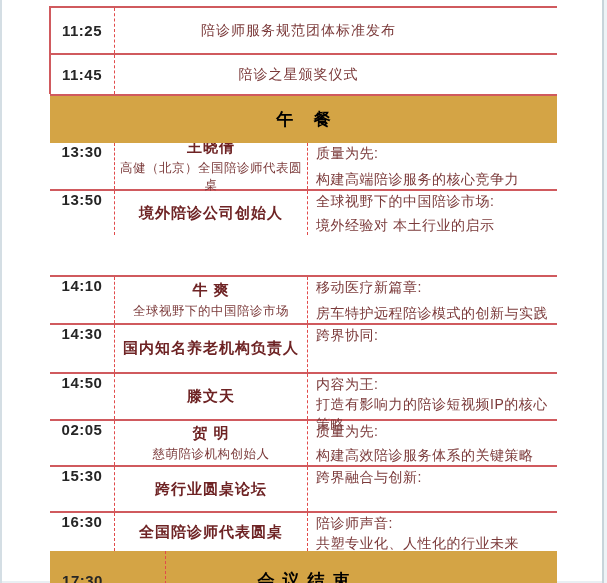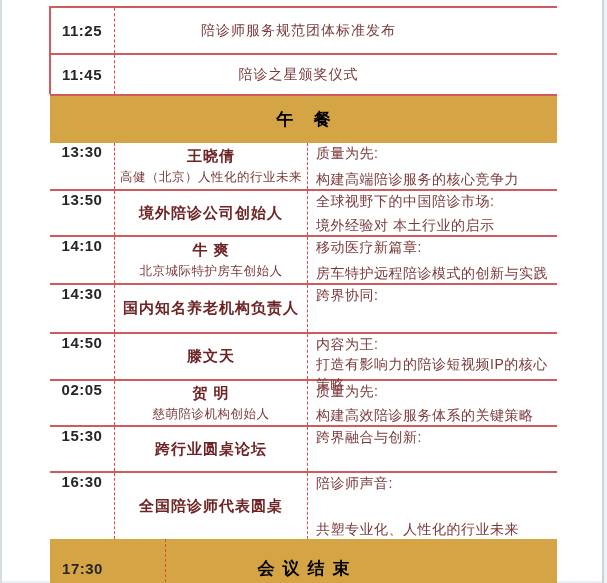--- a/index.html
+++ b/index.html
@@ -34,22 +34,22 @@
   .row-merged .time-cell{
     position:absolute;left:0;top:0;bottom:0;width:65px;
     border-right:1px dashed var(--dash-red);
     display:flex;align-items:center;justify-content:center;text-align:center;
   }
   .row-merged .event-label{
     position:absolute;left:0;right:10px;top:0;bottom:0;
     display:flex;align-items:center;justify-content:center;
     font-size:14px;color:var(--text-red);letter-spacing:1px;
   }
-  .h47{height:47px;} .h41{height:41px;} .h46{height:46px;} .h48{height:48px;}
-  .h49{height:49px;} .h50{height:58px;} .h56{height:68px;}
+  .h47{height:47px;} .h41{height:41px;} .h46{height:46px;} .h48{height:48px;margin-top:40px;}
+  .h49{height:49px;} .h50{height:58px;} .h56{height:40px;}
 
   .time-text{font-size:15px;font-weight:600;color:var(--time-color);letter-spacing:0.5px;}
 
   
   .banner{position:relative;background:var(--gold);display:flex;align-items:center;justify-content:center;}
   .banner-label{color:#000000;font-size:17px;font-weight:700;letter-spacing:8px;text-indent:8px;}
   .banner .time-cell-overlay{
     position:absolute;left:0;top:0;bottom:0;width:65px;
     display:flex;align-items:center;justify-content:center;
   }
@@ -105,21 +105,21 @@
     <div class="banner bt h49">
       <span class="banner-label">午 餐</span>
     </div>
 
     <div class="row row-session h46">
       <div class="time-cell">
         <span class="time-text">13:30</span>
       </div>
       <div class="speaker-cell">
         <div class="speaker-name">王晓倩</div>
-        <div class="speaker-title">高健（北京）人性化的行业未来</div>
+        <div class="speaker-title">高健（北京）全国陪诊师代表圆桌</div>
       </div>
       <div class="topic-cell">
         <div class="topic-head">质量为先:</div>
         <div class="topic-body">构建高端陪诊服务的核心竞争力</div>
       </div>
     </div>
 
     <div class="row row-session bt h46">
       <div class="time-cell">
         <span class="time-text">13:50</span>
@@ -132,21 +132,21 @@
         <div class="topic-body">境外经验对 本土行业的启示</div>
       </div>
     </div>
 
     <div class="row row-session bt h48">
       <div class="time-cell">
         <span class="time-text">14:10</span>
       </div>
       <div class="speaker-cell">
         <div class="speaker-name">牛 爽</div>
-        <div class="speaker-title">北京城际特护房车创始人</div>
+        <div class="speaker-title">全球视野下的中国陪诊市场</div>
       </div>
       <div class="topic-cell">
         <div class="topic-head">移动医疗新篇章:</div>
         <div class="topic-body">房车特护远程陪诊模式的创新与实践</div>
       </div>
     </div>
 
     <div class="row row-session bt h49">
       <div class="time-cell">
         <span class="time-text">14:30</span>

